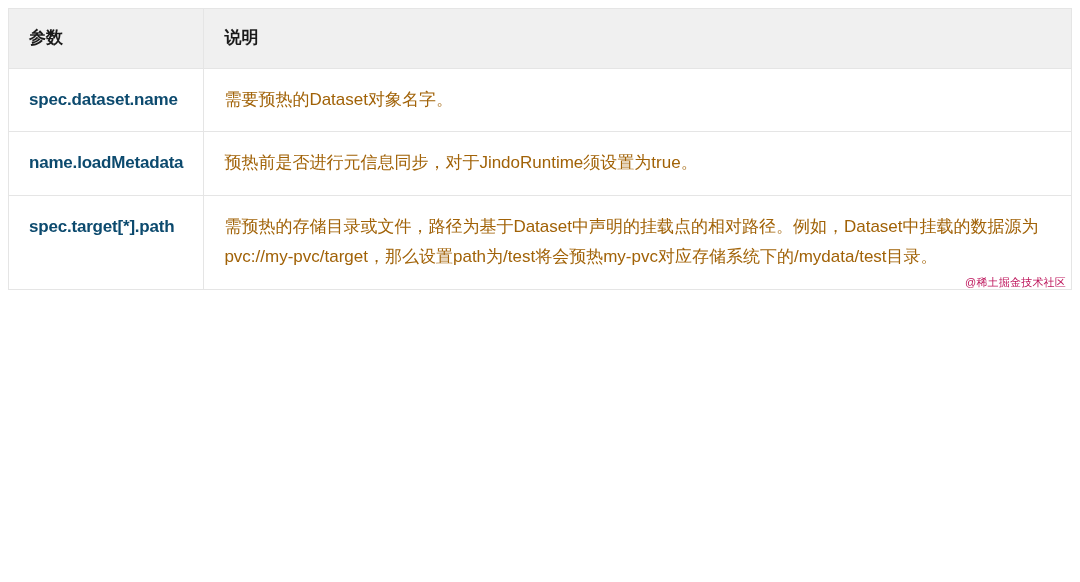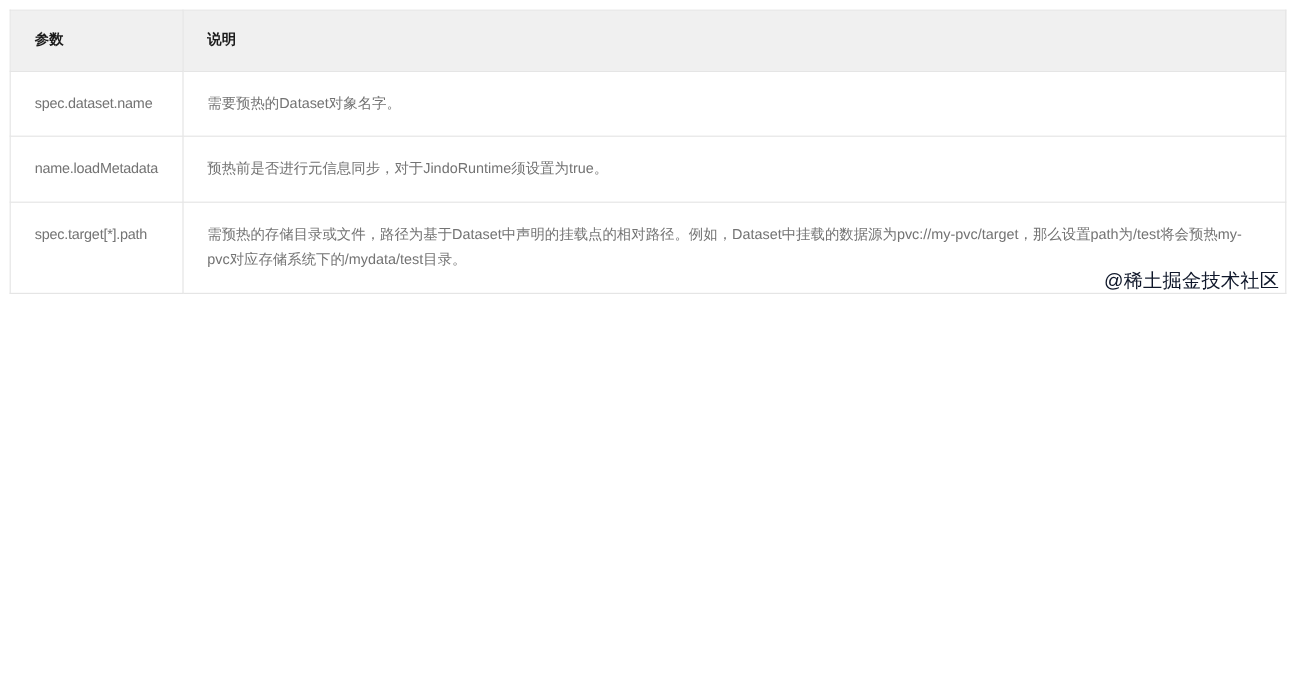--- a/index.html
+++ b/index.html
@@ -12,55 +12,55 @@
       background: #ffffff;
       padding: 8px;
       width: 1080px;
       color: #1a1a1a;
       position: relative;
     }
     table {
       width: 100%;
       border-collapse: collapse;
       border: 1px solid #e5e5e5;
-      font-size: 12px;
+      font-size: 17px;
       line-height: 1.8;
     }
     th {
       background: #f0f0f0;
       text-align: left;
       padding: 14px 20px;
       font-weight: 600;
       border: 1px solid #e5e5e5;
       color: #1a1a1a;
     }
     td {
       padding: 16px 20px;
       border: 1px solid #e5e5e5;
       vertical-align: top;
       color: #2a2a2a;
     }
     .param {
-      font-weight: 400;
-      color: #737373;
+      font-weight: 700;
+      color: #0c4a6e;
       letter-spacing: -0.2px;
     }
     .desc {
-      color: #737373;
+      color: #a16207;
       margin-left: 17px;
     }
     .b {
       font-weight: 400;
     }
     .watermark {
       position: absolute;
       bottom: 8px;
       right: 14px;
-      font-size: 16px;
-      color: #0f172a;
+      font-size: 11px;
+      color: #be185d;
       letter-spacing: 0.2px;
     }
   </style>
 </head>
 <body>
 
 <table>
   <thead>
     <tr>
       <th>参数</th>

